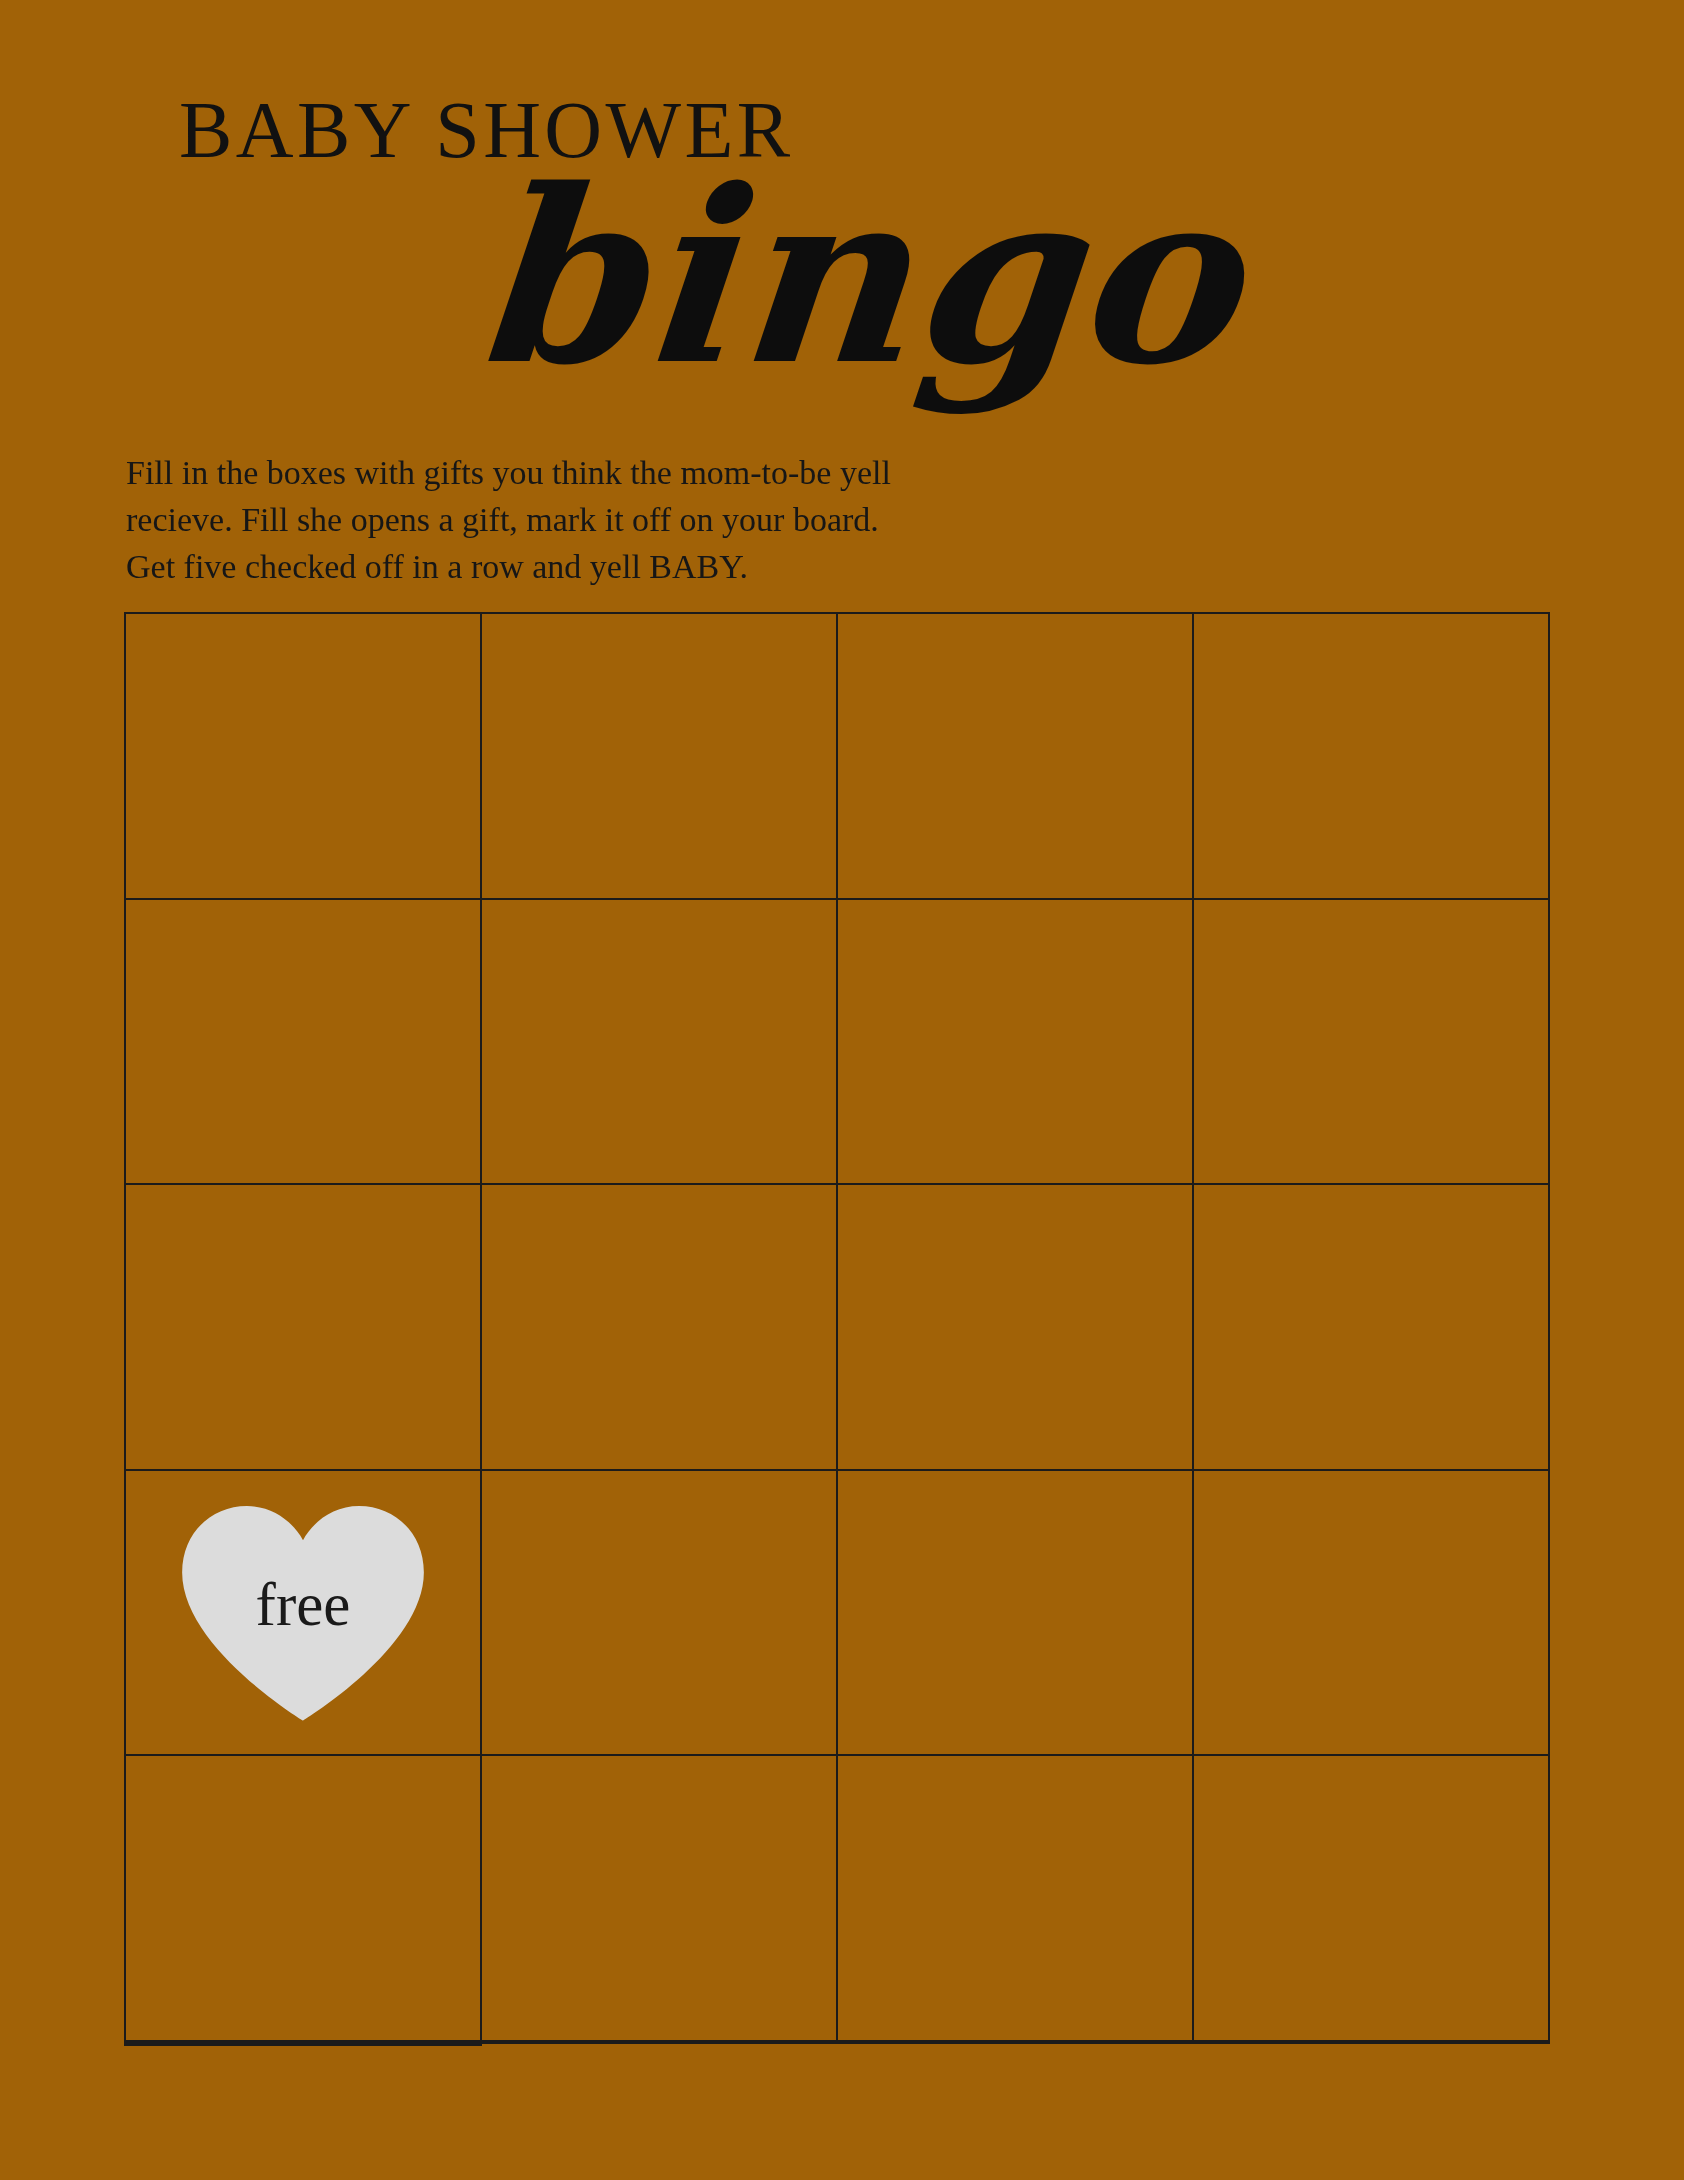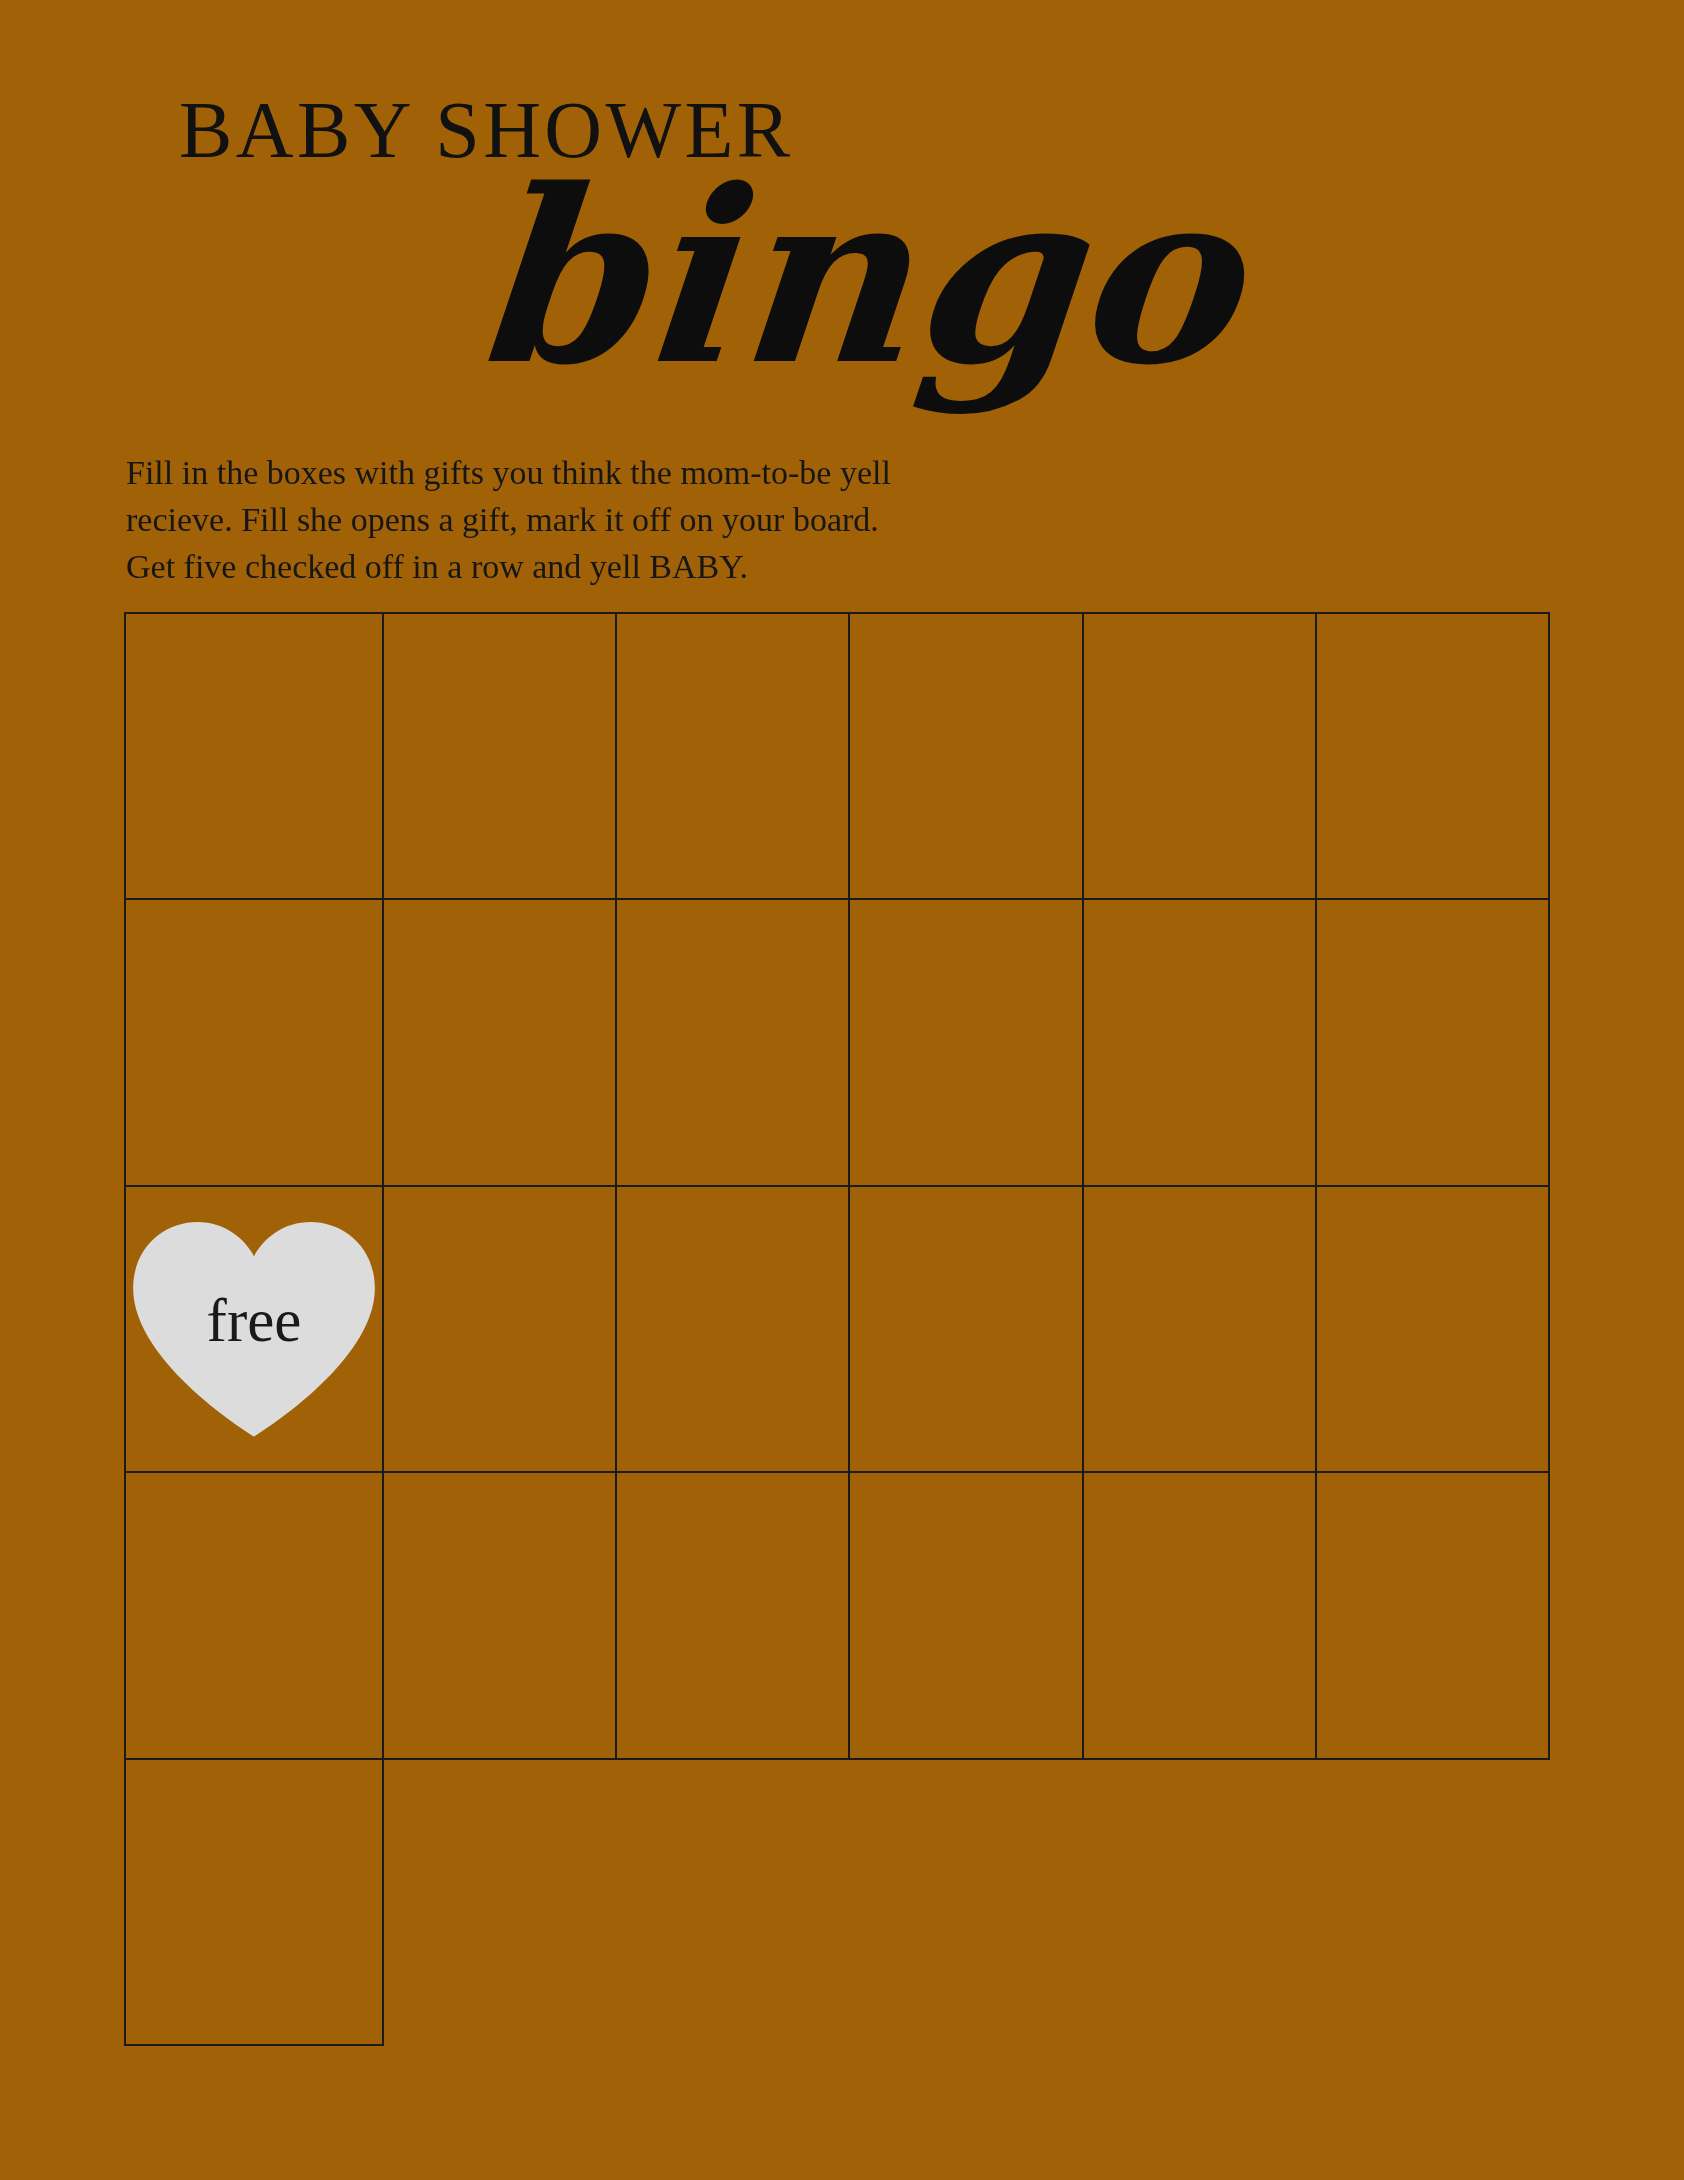--- a/index.html
+++ b/index.html
@@ -64,21 +64,21 @@
   }
 
   
   .grid {
     position: absolute;
     left: 124px;
     top: 612px;
     width: 1426px;
     height: 1434px;
     display: grid;
-    grid-template-columns: repeat(6, 1fr);
+    grid-template-columns: repeat(4, 1fr);
     grid-template-rows: repeat(5, 1fr);
     border-top: 2.6px solid #1b1b1b;
     border-left: 2.6px solid #1b1b1b;
     box-sizing: border-box;
   }
 
   .cell {
     border-right: 2.6px solid #1b1b1b;
     border-bottom: 2.6px solid #1b1b1b;
     box-sizing: border-box;

